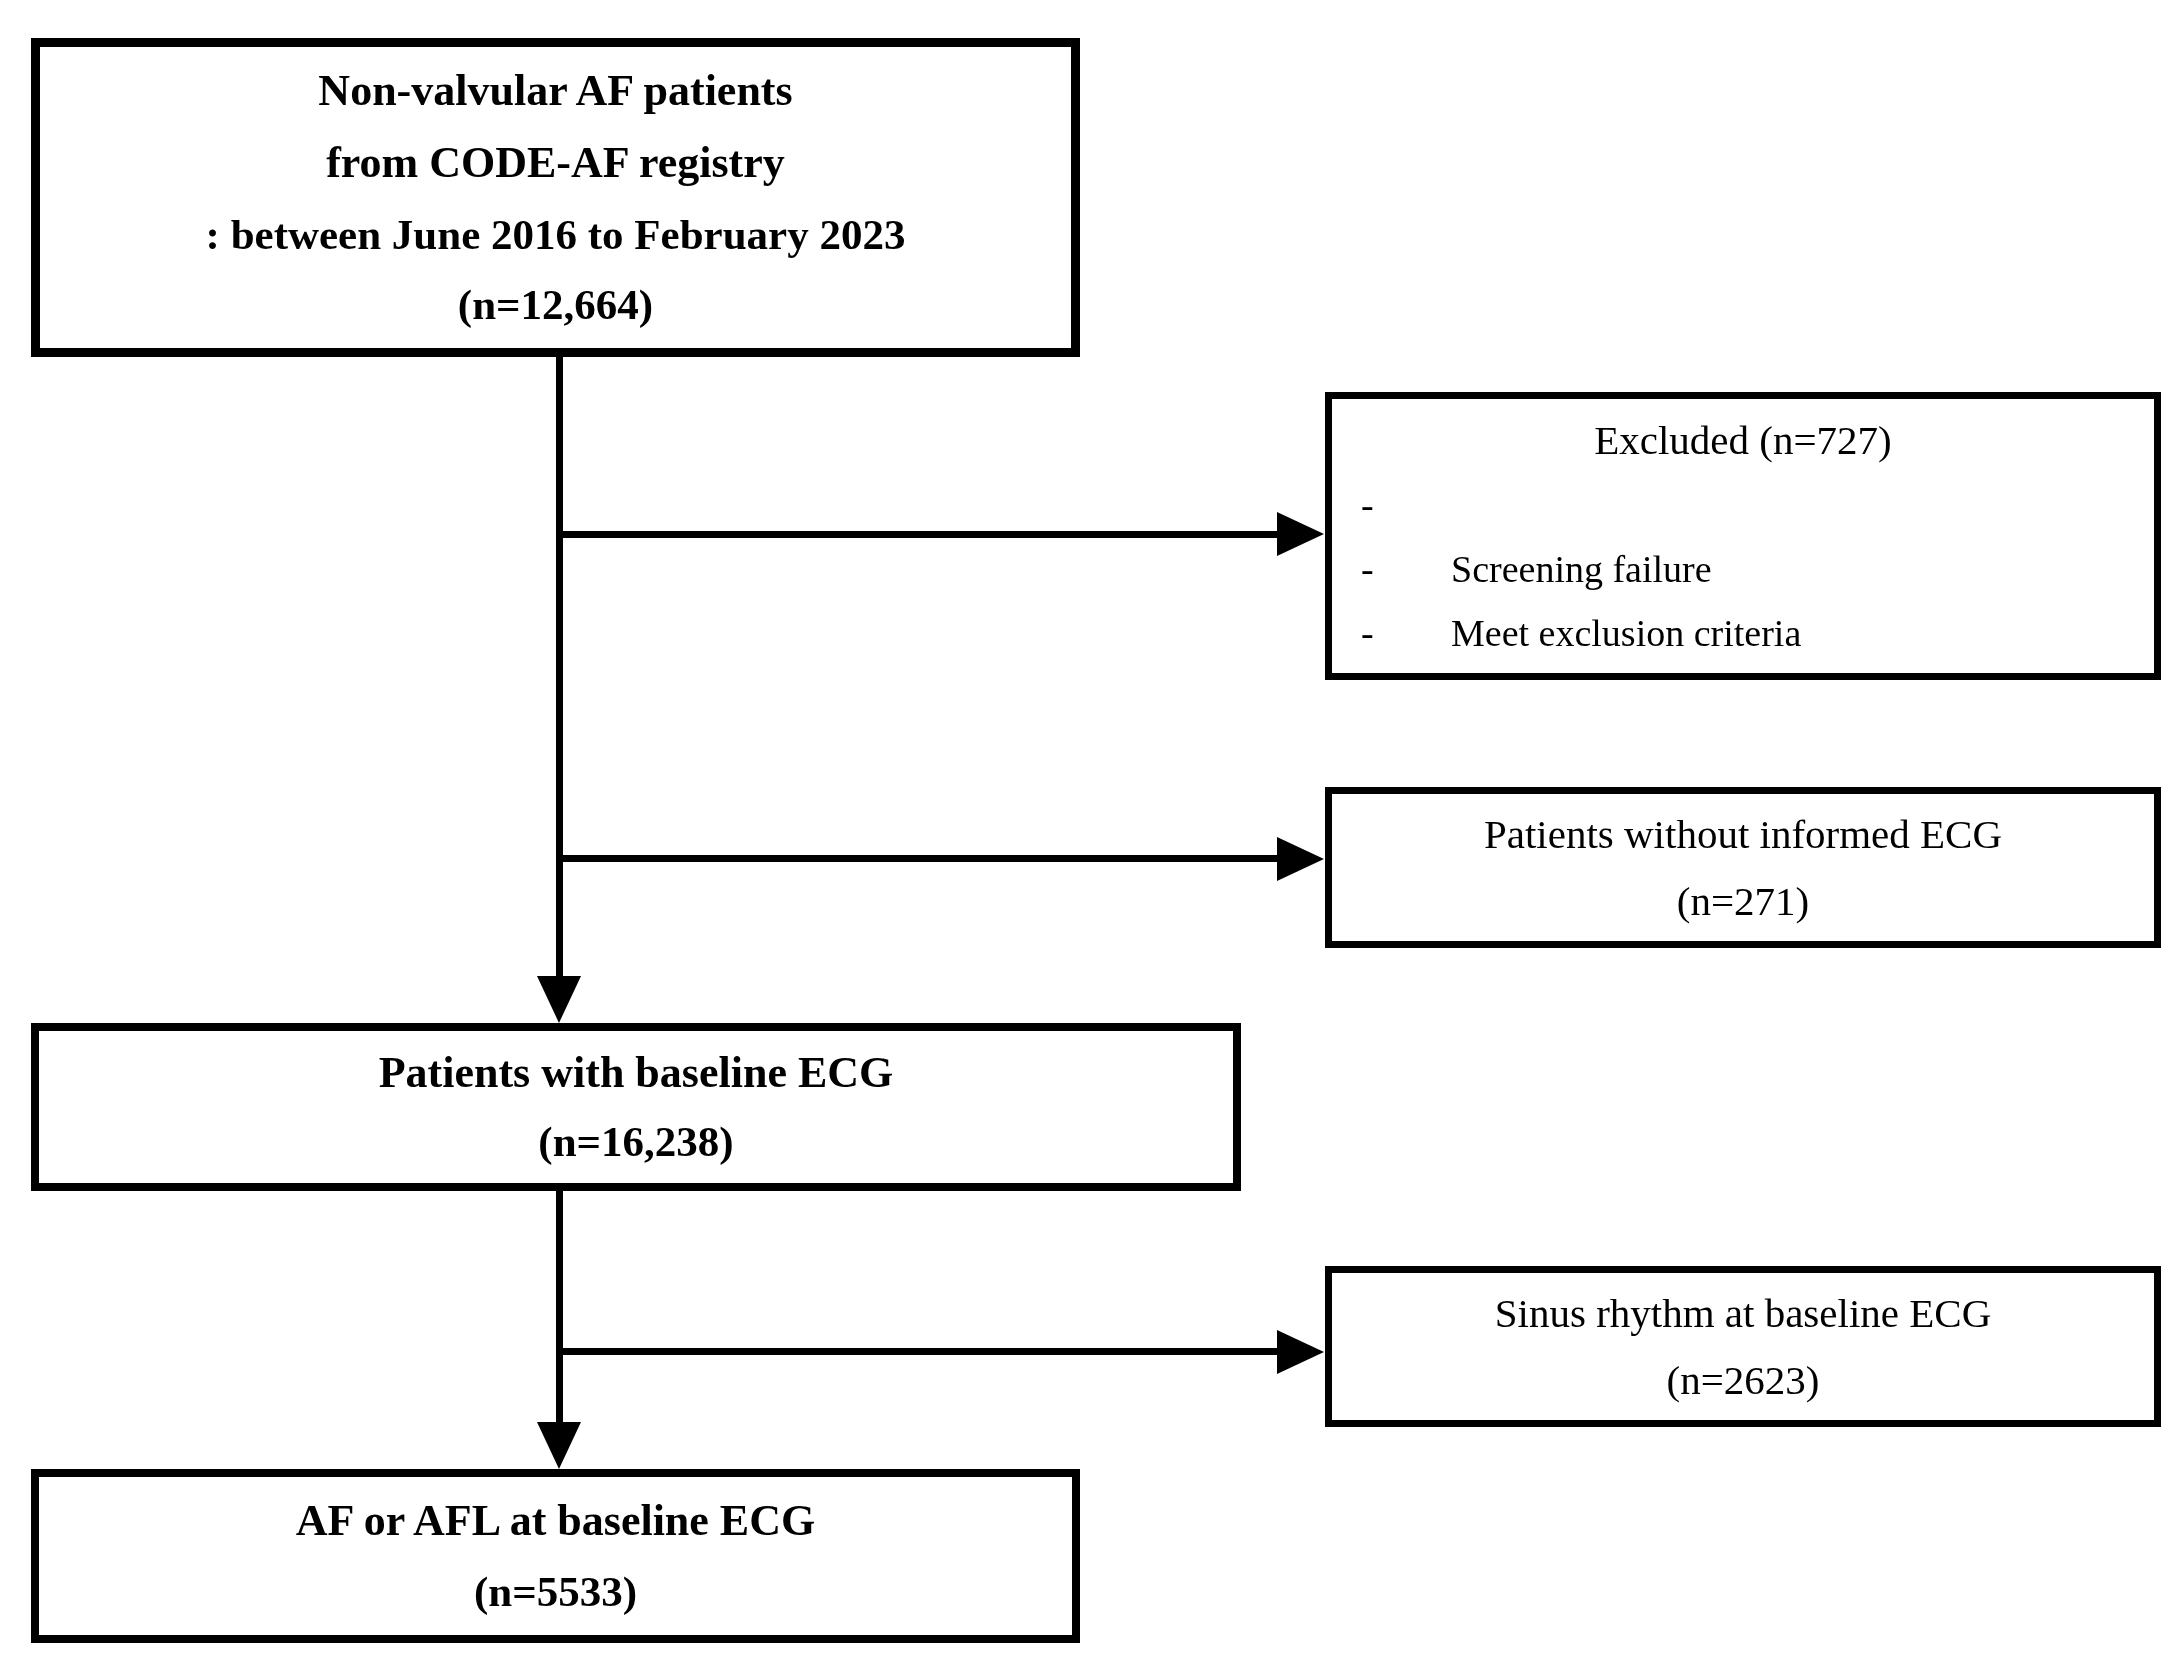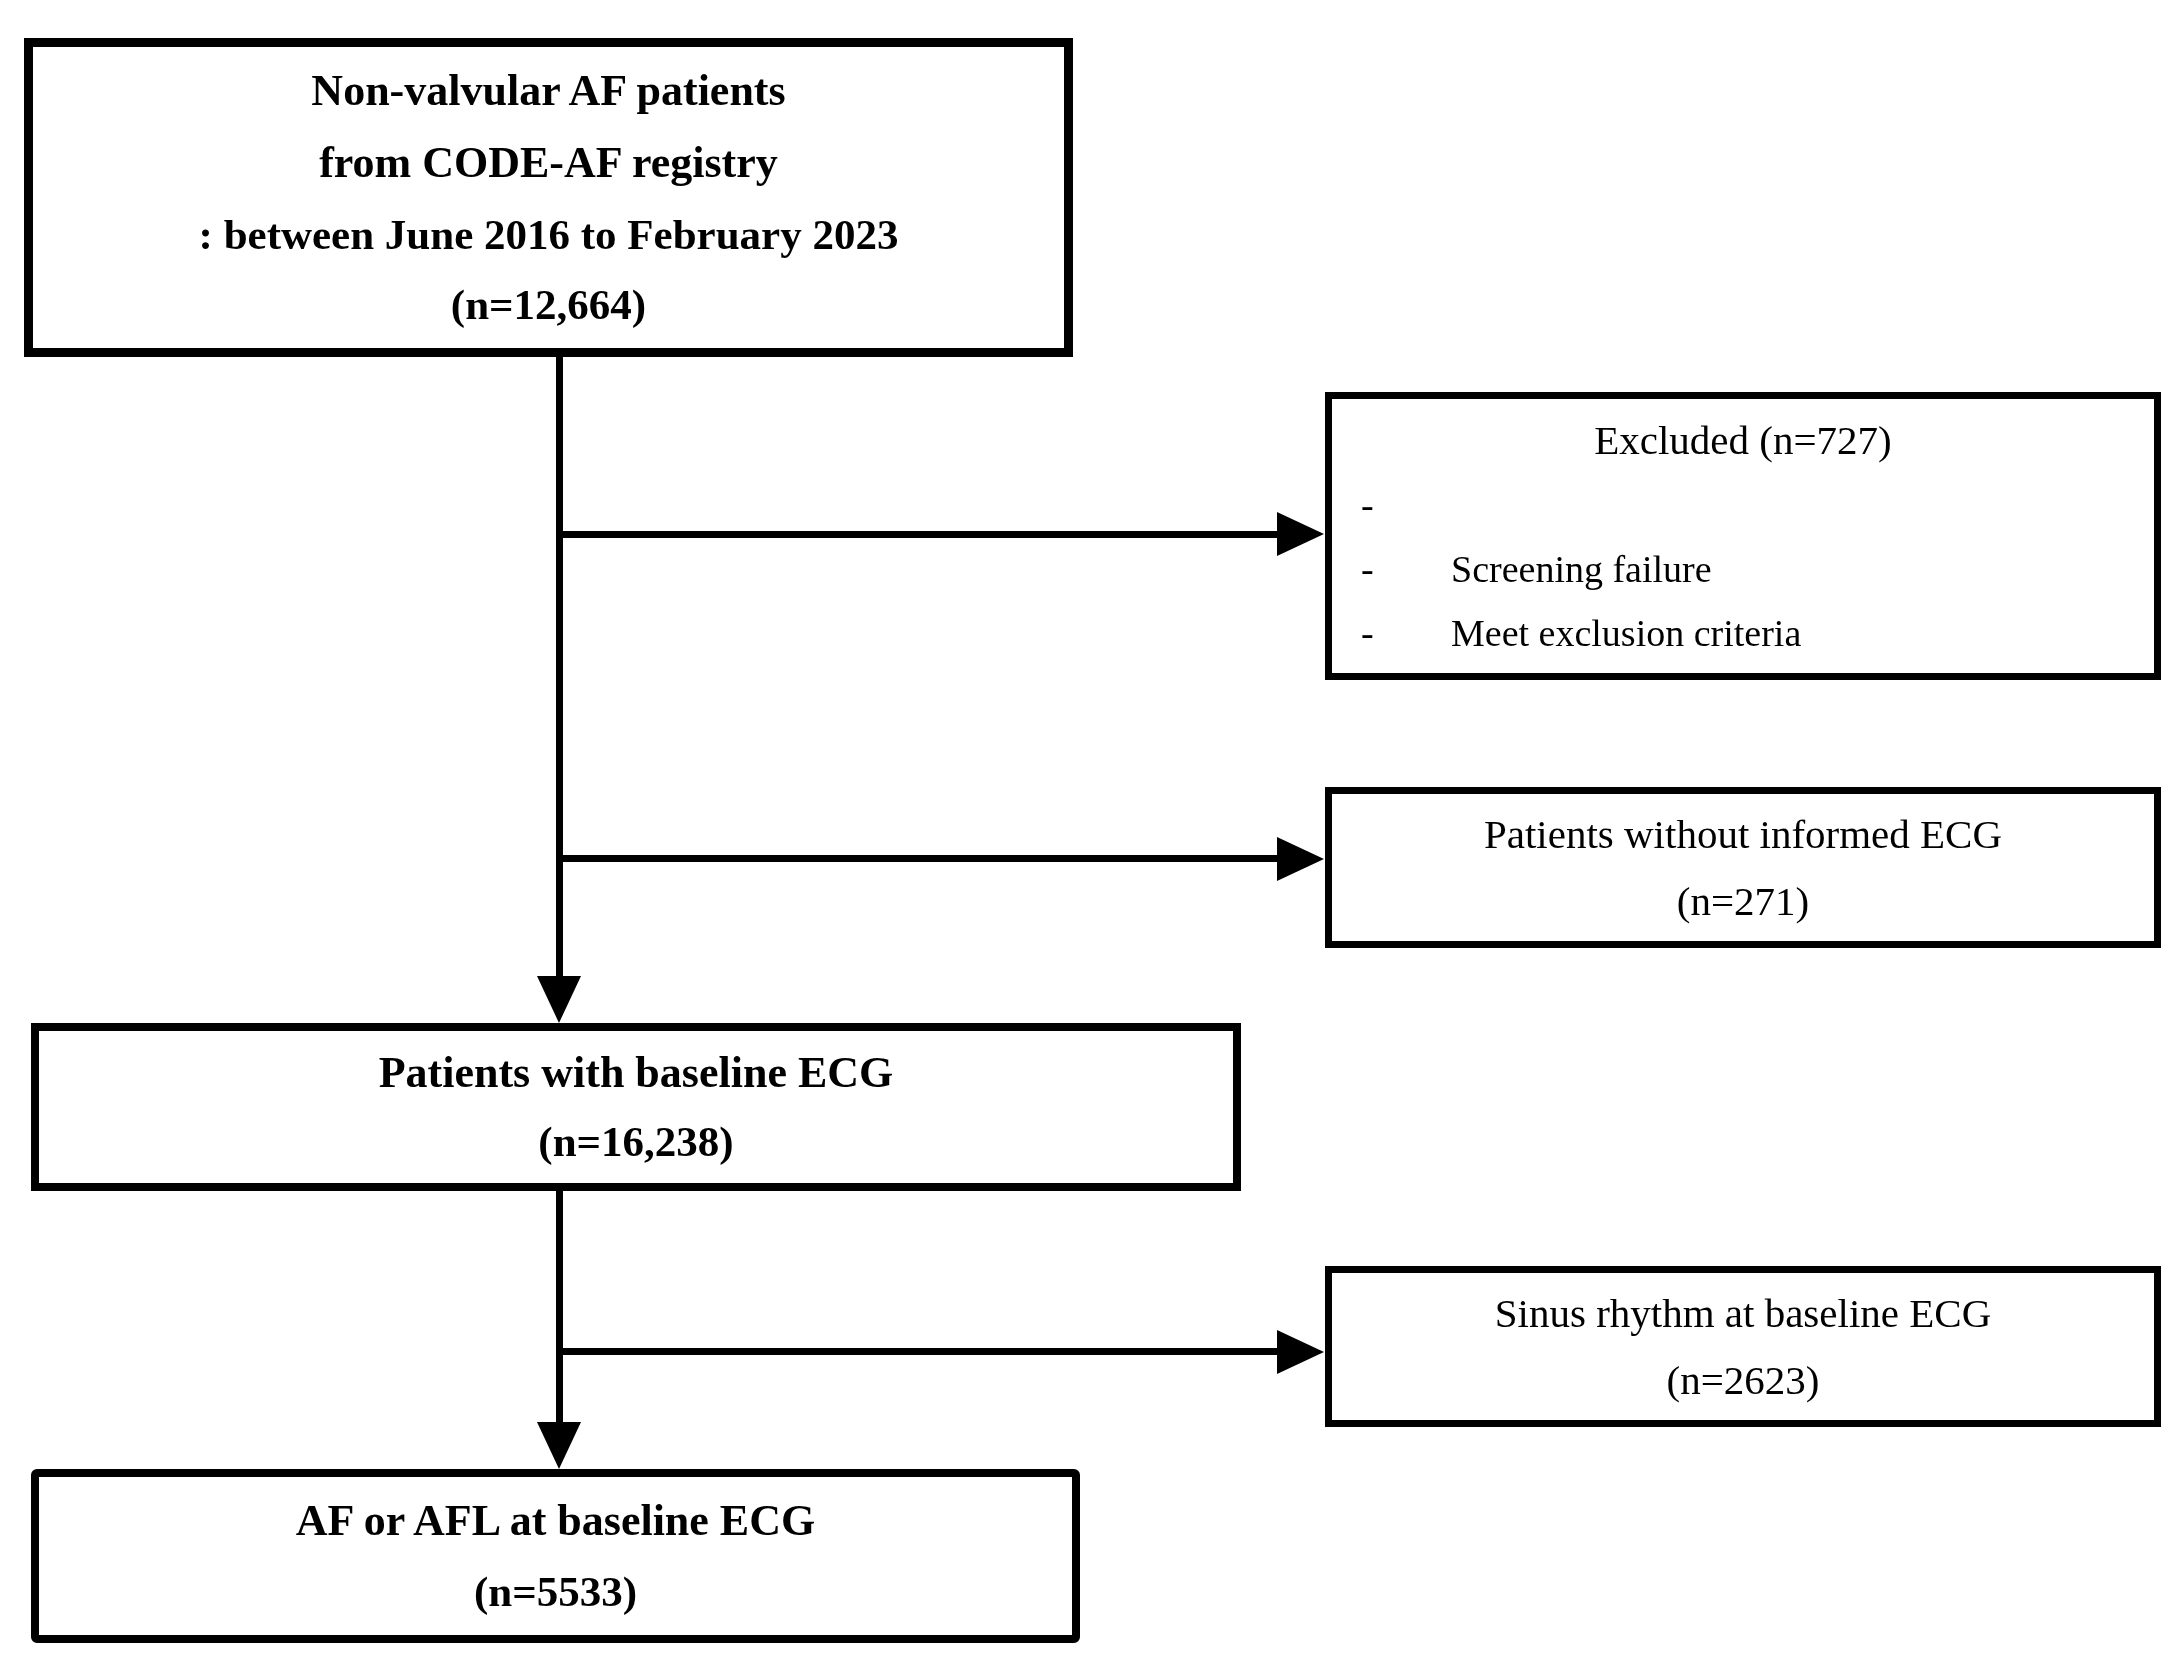--- a/index.html
+++ b/index.html
@@ -26,27 +26,27 @@
     flex-direction: column;
     justify-content: space-evenly;
     align-items: center;
     text-align: center;
   }
   .t-bold-lg { font-weight: bold; font-size: 44px; line-height: 56px; white-space: nowrap; }
   .t-reg-lg  { font-weight: bold; font-size: 43px; line-height: 54px; white-space: nowrap; }
   .t-reg-md  { font-weight: normal; font-size: 41px; line-height: 52px; white-space: nowrap; }
   .t-item    { font-weight: normal; font-size: 38px; line-height: 49px; white-space: nowrap; }
 
-  #box-registry  { left: 24px;   top: 38px;   width: 1049px; height: 319px; border-width: 9.8px; }
+  #box-registry  { left: 31px;   top: 38px;   width: 1049px; height: 319px; border-width: 9.8px; }
   #box-excluded  { left: 1325px; top: 392px;  width: 836px; height: 288px; border-width: 7.4px;
                    align-items: flex-start; }
   #box-no-ecg    { left: 1325px; top: 787px;  width: 836px; height: 161px; border-width: 7.4px; }
   #box-with-ecg  { left: 31px;   top: 1023px; width: 1210px; height: 168px; border-width: 8.2px; }
   #box-sinus     { left: 1325px; top: 1266px; width: 836px; height: 161px; border-width: 7.4px; }
-  #box-af        { left: 31px;   top: 1469px; width: 1049px; height: 174px; border-width: 8.2px; border-radius: 6px; }
+  #box-af        { left: 31px;   top: 1469px; width: 1049px; height: 174px; border-width: 8.2px; }
 
   #box-excluded .ex-title { align-self: center; }
   .ex-item {
     display: flex;
     align-items: baseline;
     text-align: left;
     padding-left: 29px;
   }
   .ex-item .dash {
     width: 90px;

